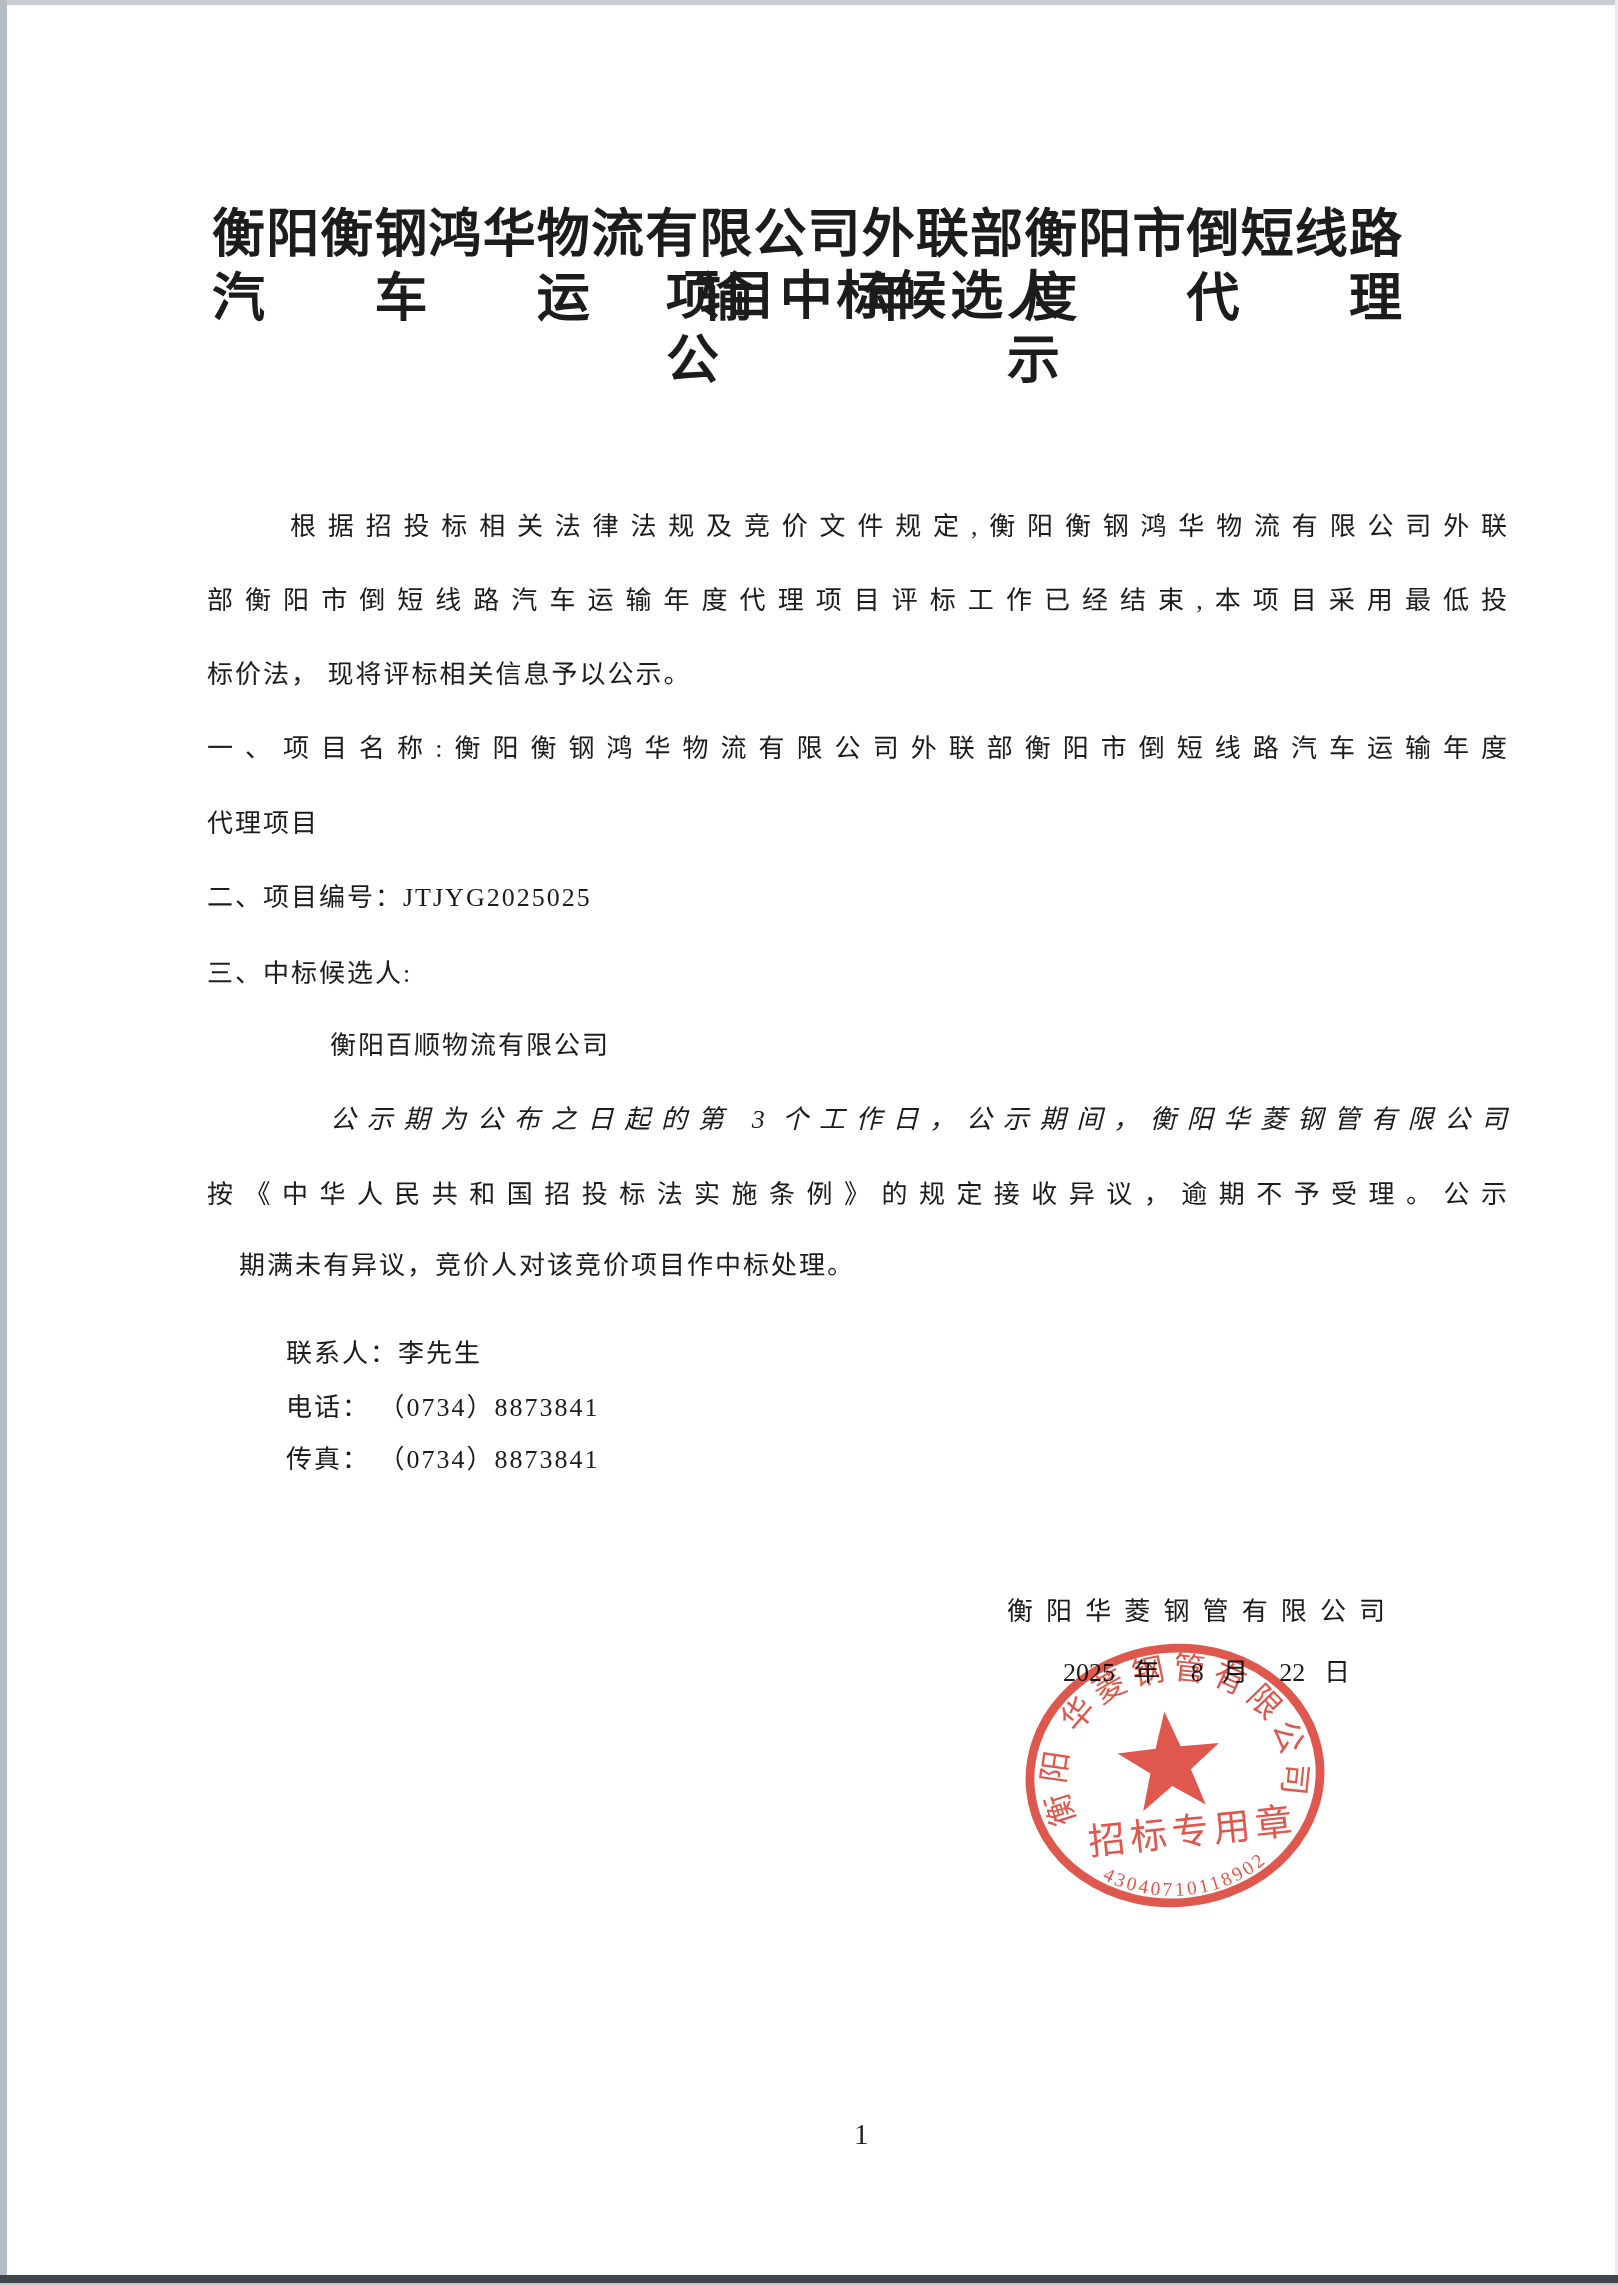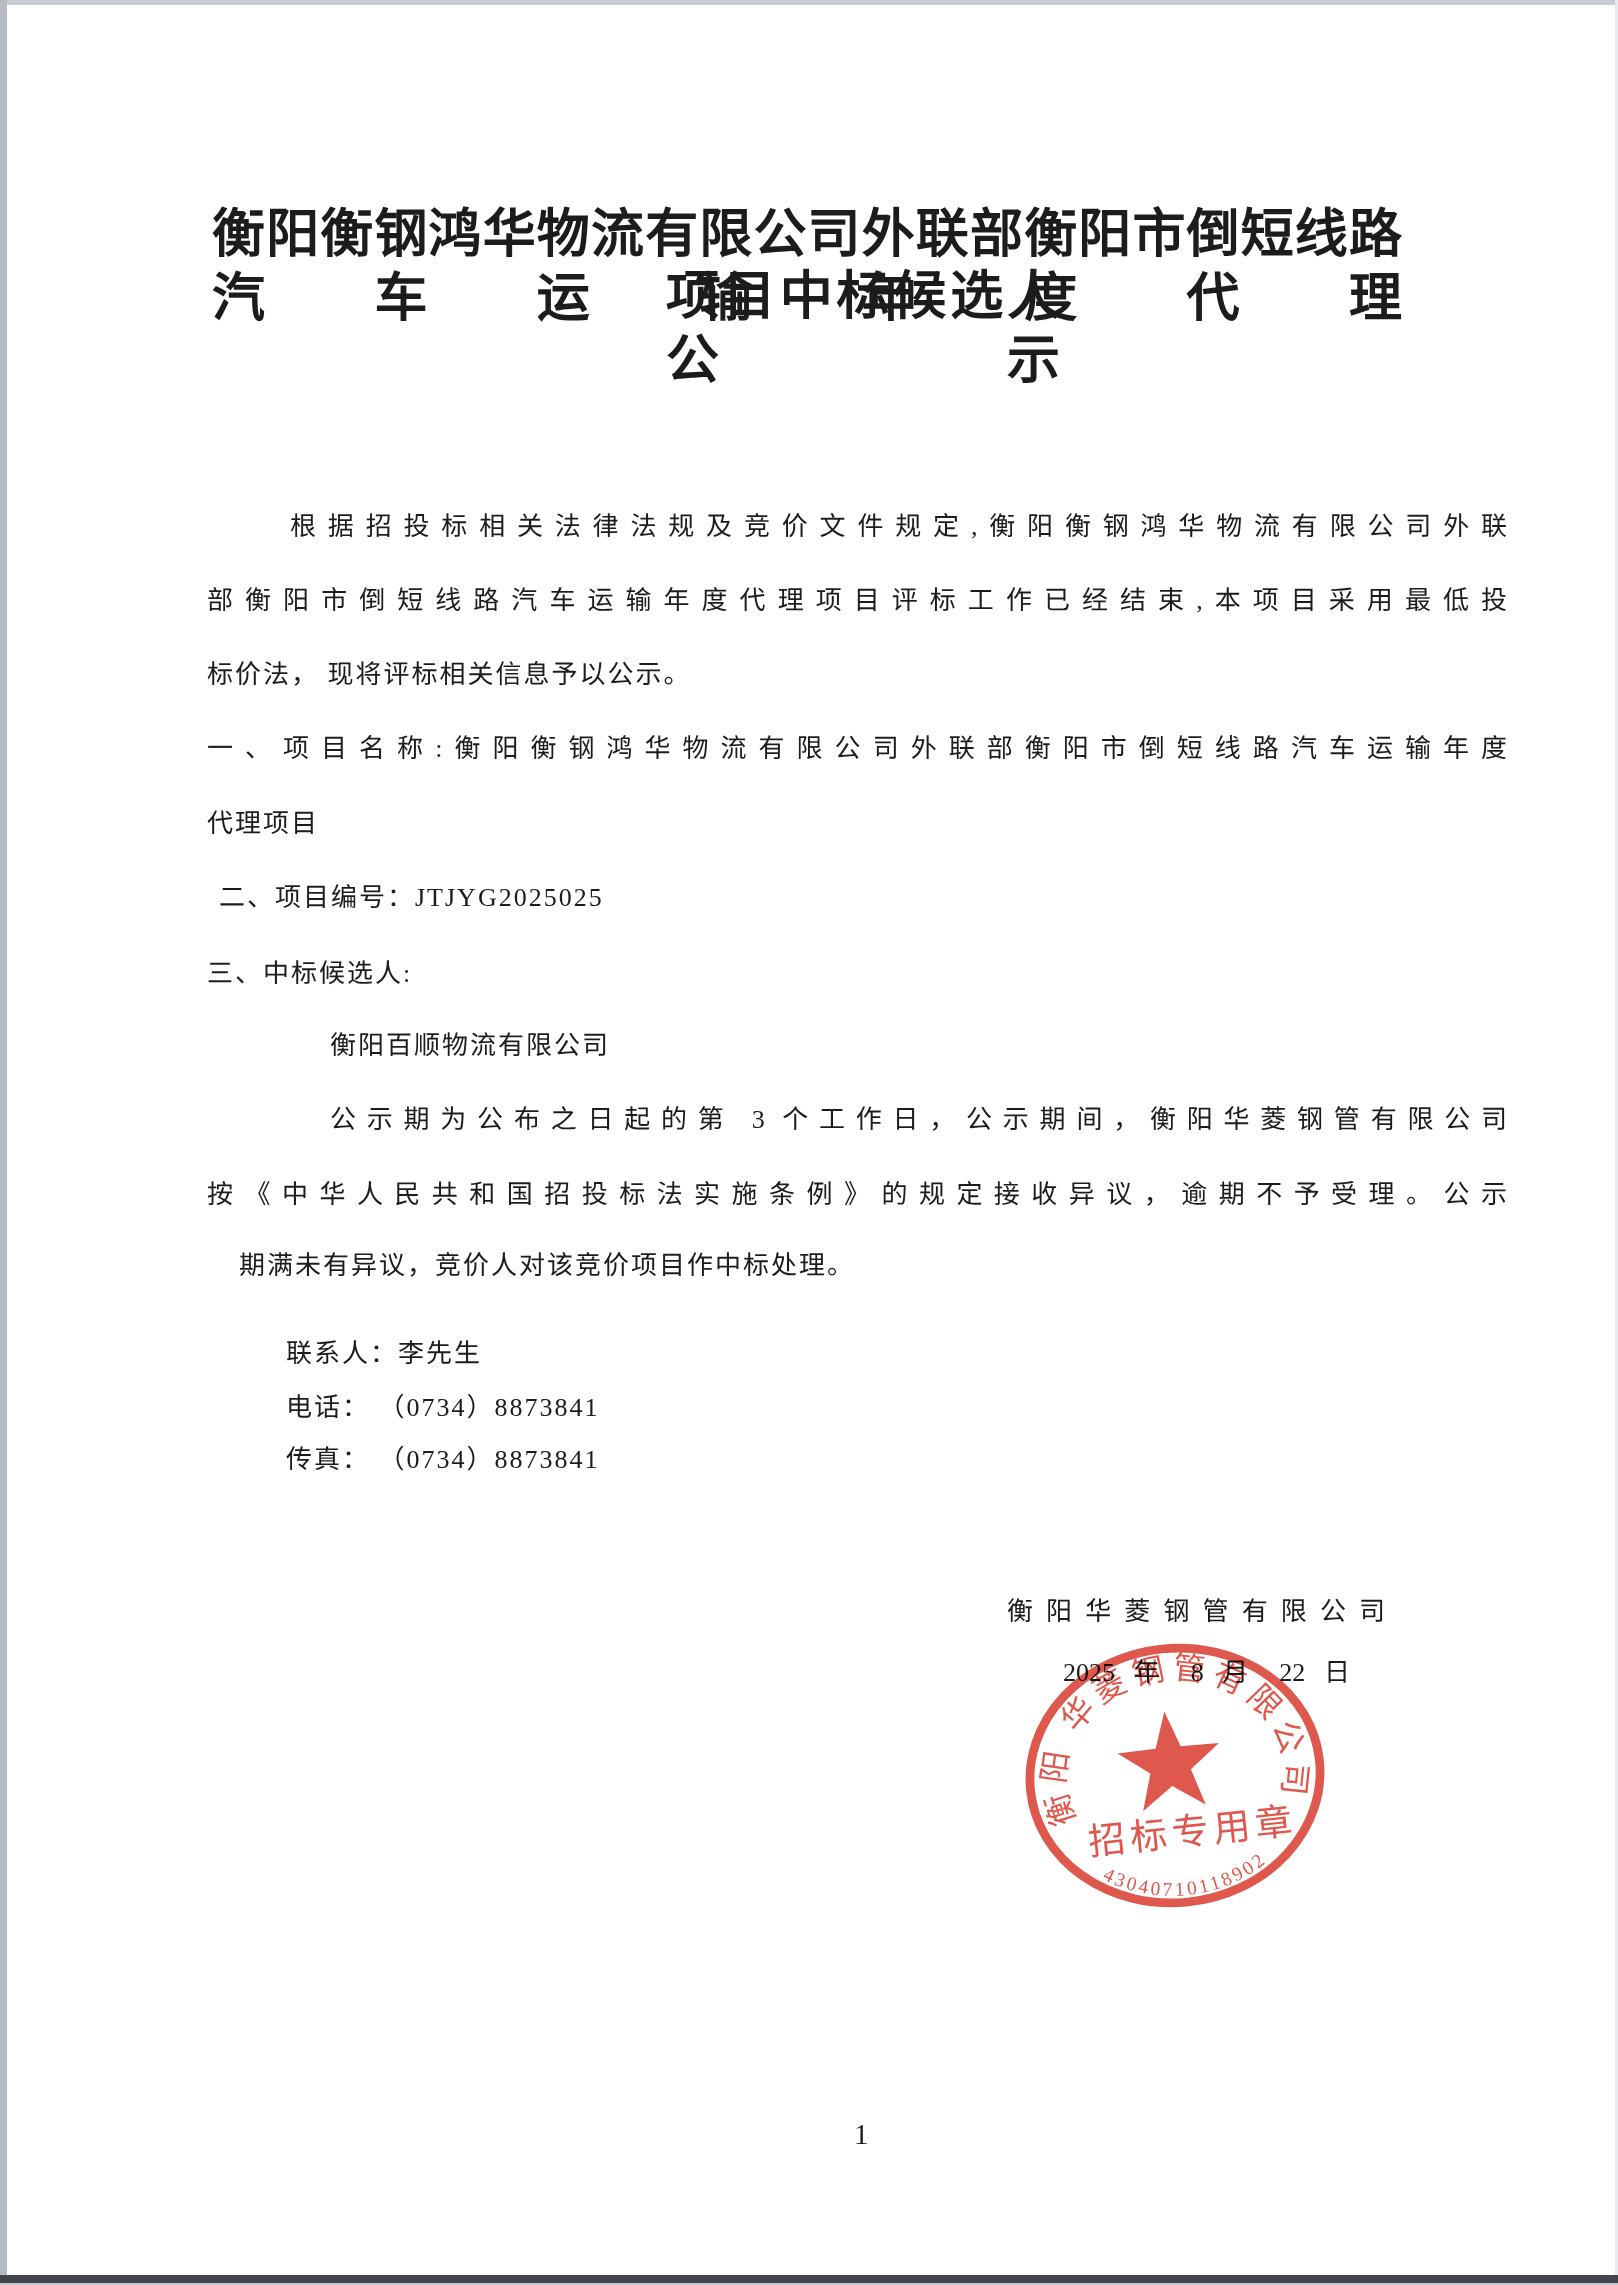--- a/index.html
+++ b/index.html
@@ -51,25 +51,25 @@
 
   <div class="line title" style="left:212px; top:203px; width:1190px;">衡阳衡钢鸿华物流有限公司外联部衡阳市倒短线路汽车运输年度代理</div>
   <div class="line title" style="left:642px; top:265px; width:394px;margin-left:24px;">项目中标候选人公示</div>
 
   <div class="line jl body-w" style="top:511px; text-indent:83px;">根据招投标相关法律法规及竞价文件规定,衡阳衡钢鸿华物流有限公司外联</div>
   <div class="line jl body-w" style="top:585px;">部衡阳市倒短线路汽车运输年度代理项目评标工作已经结束,本项目采用最低投</div>
   <div class="line" style="left:207px; top:659px;">标价法， 现将评标相关信息予以公示。</div>
 
   <div class="line jl body-w" style="top:733px;">一、项目名称:衡阳衡钢鸿华物流有限公司外联部衡阳市倒短线路汽车运输年度</div>
   <div class="line" style="left:207px; top:808px;text-align:center;">代理项目</div>
-  <div class="line" style="left:219px; top:882px;">二、项目编号：JTJYG2025025</div>
+  <div class="line" style="left:207px; top:882px;">二、项目编号：JTJYG2025025</div>
   <div class="line" style="left:207px; top:958px;">三、中标候选人:</div>
   <div class="line" style="left:330px; top:1030px;">衡阳百顺物流有限公司</div>
 
-  <div class="line jl body-w" style="top:1104px; text-indent:123px;">公示期为公布之日起的第 3 个工作日，公示期间，衡阳华菱钢管有限公司</div>
+  <div class="line jl body-w" style="top:1104px; text-indent:123px;font-style:italic;">公示期为公布之日起的第 3 个工作日，公示期间，衡阳华菱钢管有限公司</div>
   <div class="line jl body-w" style="top:1179px;">按《中华人民共和国招投标法实施条例》的规定接收异议，逾期不予受理。公示</div>
   <div class="line" style="left:207px; top:1250px;margin-left:32px;">期满未有异议，竞价人对该竞价项目作中标处理。</div>
 
   <div class="line" style="left:286px; top:1338px;">联系人：李先生</div>
   <div class="line" style="left:286px; top:1392px;">电话： （0734）8873841</div>
   <div class="line" style="left:286px; top:1444px;">传真： （0734）8873841</div>
 
   <div class="line jl" style="left:1007px; top:1596px; width:378px;">衡阳华菱钢管有限公司</div>
   <div class="line jl" style="left:1063px; top:1657px; width:287px;">2025 年 8 月 22 日</div>
 

